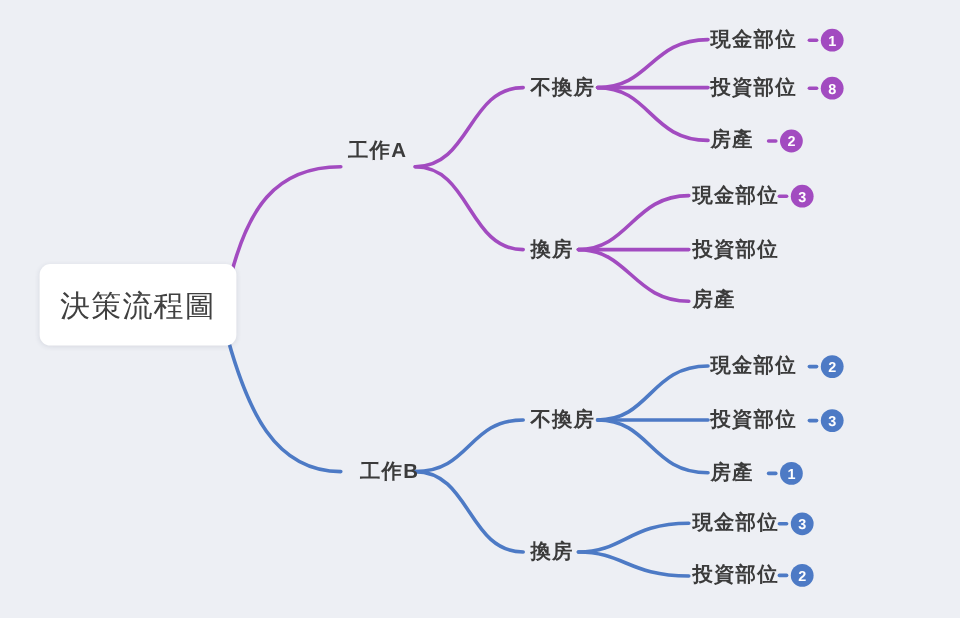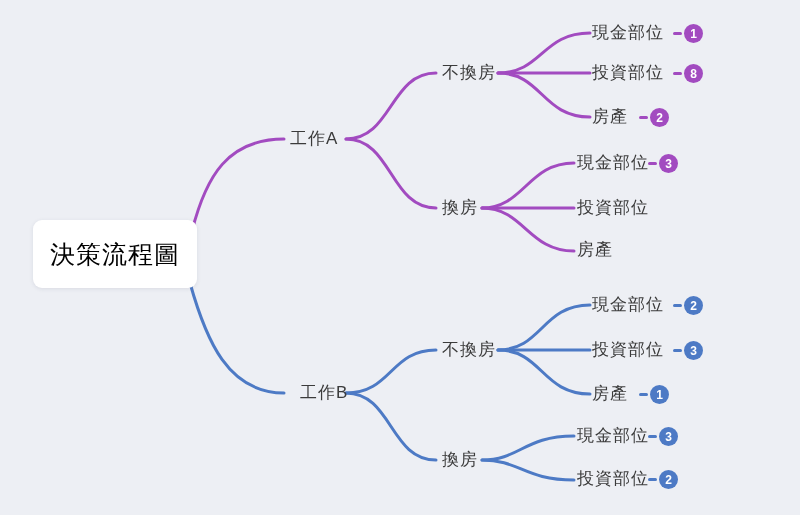--- a/index.html
+++ b/index.html
@@ -16,26 +16,26 @@
   .canvas { position:absolute; left:0; top:0; width:800px; height:515px; }
   svg.links { position:absolute; left:0; top:0; }
   svg.links path { fill:none; stroke-width:3; stroke-linecap:round; }
   svg.links path.la { stroke:var(--branch_a); }
   svg.links path.lb { stroke:var(--branch_b); }
   .root-node {
     position:absolute; left:33px; top:220px; width:164px; height:68px;
     background:var(--root_bg); border-radius:9px;
     box-shadow:0 1px 4px rgba(40,50,80,0.10);
     display:flex; align-items:center; justify-content:center;
-    font-size:25px; letter-spacing:1px; color:#000000; cursor:default;
+    font-size:25px; letter-spacing:1px; color:#404040; cursor:default;
   }
   .node {
     position:absolute; height:20px; line-height:20px;
     font-size:17px; letter-spacing:1px; color:var(--node_text);
-    white-space:nowrap; cursor:default;
+    white-space:nowrap; cursor:default;font-weight:bold;
   }
   .badge {
     position:absolute; height:19px; display:flex; align-items:center;
   }
   .badge .dash {
     width:9px; height:3px; border-radius:2px; margin-right:2px;
   }
   .badge .num {
     width:19px; height:19px; border-radius:50%;
     display:flex; align-items:center; justify-content:center;
@@ -68,21 +68,21 @@
     <path class="lb" d="M 498 350 L 590 350"></path>
     <path class="lb" d="M 498 350 C 542 350 542 394 590 394"></path>
     <path class="lb" d="M 482 460 C 520 460 524 436 574 436"></path>
     <path class="lb" d="M 482 460 C 520 460 524 480 574 480"></path>
   </svg>
 
   <div class="root-node">
     <span>決策流程圖</span>
   </div>
 
-  <div class="node" style="left:290px;top:129px">工作A</div>
+  <div class="node" style="left:290px;top:116px">工作A</div>
   <div class="node" style="left:300px;top:383px">工作B</div>
 
   <div class="node" style="left:442px;top:63px">不換房</div>
   <div class="node" style="left:442px;top:198px">換房</div>
   <div class="node" style="left:442px;top:340px">不換房</div>
   <div class="node" style="left:442px;top:450px">換房</div>
 
   <div class="node" style="left:592px;top:23px">現金部位</div>
   <div class="node" style="left:592px;top:63px">投資部位</div>
   <div class="node" style="left:592px;top:107px">房產</div>

